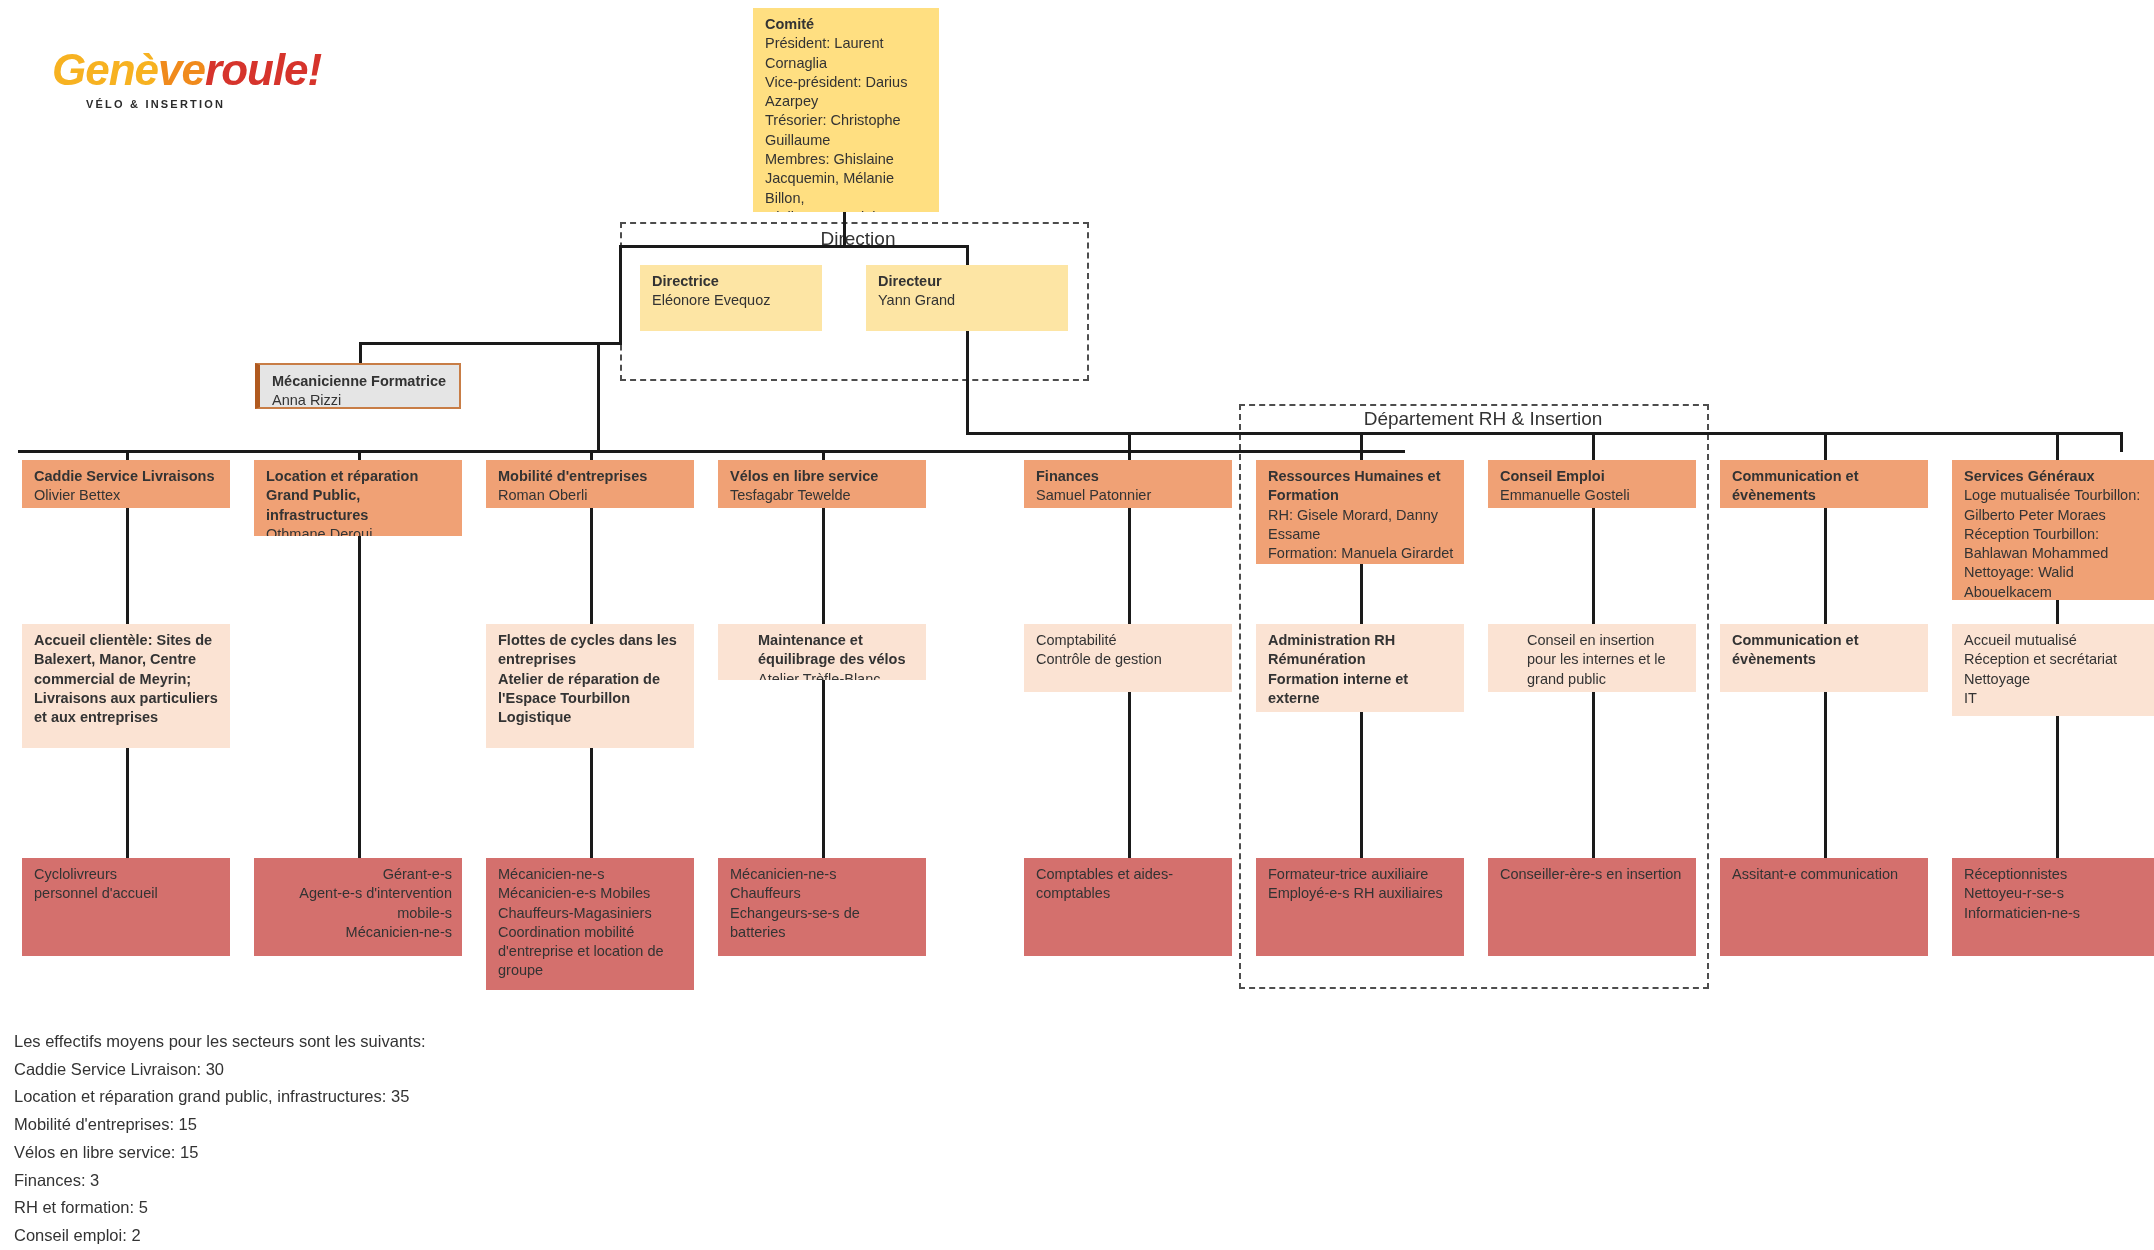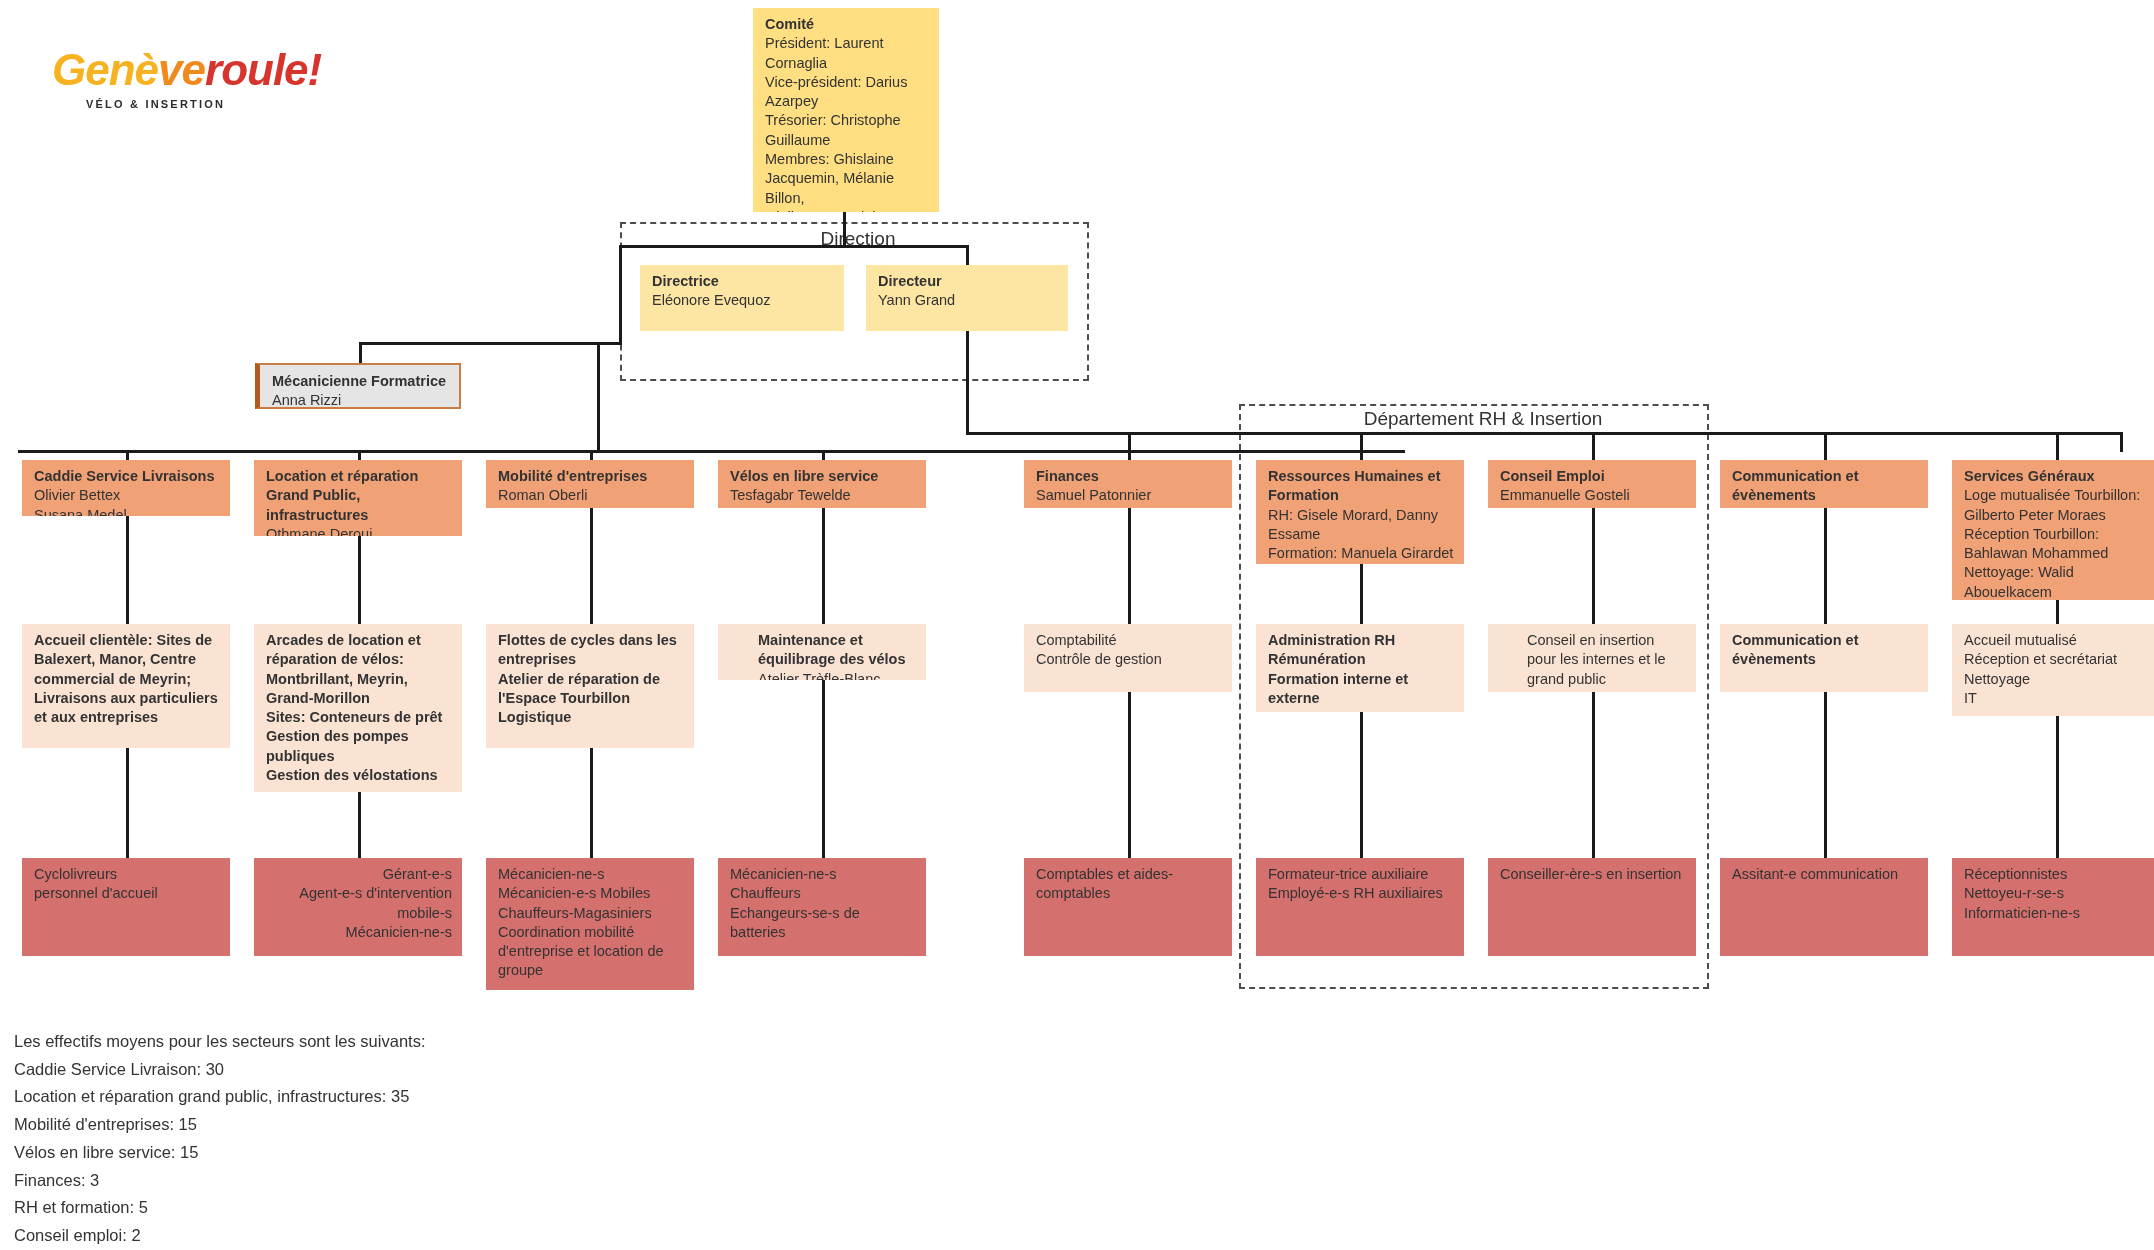--- a/index.html
+++ b/index.html
@@ -108,36 +108,36 @@
     <span class="ln2">Président: Laurent Cornaglia</span>
     <span class="ln2">Vice-président: Darius Azarpey</span>
     <span class="ln2">Trésorier: Christophe</span>
     <span class="ln2">Guillaume</span>
     <span class="ln2">Membres: Ghislaine</span>
     <span class="ln2">Jacquemin, Mélanie Billon,</span>
     <span class="ln2">Giuliano Broggini, Jean</span>
 
   </div>
 
-  <div class="box b-yellow2" style="left:640px;top:265px;width:204px;height:66px;">
+  <div class="box b-yellow2" style="left:640px;top:265px;width:182px;height:66px;">
     <span class="ttl">Directrice</span>
     <span class="ln2">Eléonore Evequoz</span>
   </div>
 
   <div class="box b-yellow2" style="left:866px;top:265px;width:202px;height:66px;">
     <span class="ttl">Directeur</span>
     <span class="ln2">Yann Grand</span>
   </div>
 
   <div class="box b-peach-outline" style="left:255px;top:363px;width:206px;height:46px;">
     <span class="ttl">Mécanicienne Formatrice</span>
     <span class="ln2">Anna Rizzi</span>
   </div>
 
-  <div class="box b-orange" style="left:22px;top:460px;width:208px;height:56px;">
+  <div class="box b-orange" style="left:22px;top:460px;width:208px;height:48px;">
     <span class="ttl">Caddie Service Livraisons</span>
     <span class="ln2">Olivier Bettex</span>
     <span class="ln2">Susana Medel</span>
   </div>
 
   <div class="box b-orange" style="left:254px;top:460px;width:208px;height:76px;">
     <span class="ttl">Location et réparation Grand Public, infrastructures</span>
     <span class="ln2">Othmane Deroui</span>
 
   </div>
@@ -179,26 +179,20 @@
     <span class="ln2">Loge mutualisée Tourbillon: Gilberto Peter Moraes</span>
     <span class="ln2">Réception Tourbillon: Bahlawan Mohammed</span>
     <span class="ln2">Nettoyage: Walid Abouelkacem</span>
 
   </div>
 
   <div class="box b-peach" style="left:22px;top:624px;width:208px;height:124px;">
     <span class="ln2 bodybold">Accueil clientèle: Sites de Balexert, Manor, Centre commercial de Meyrin; Livraisons aux particuliers et aux entreprises</span>
   </div>
 
-  <div class="box b-peach" style="left:254px;top:624px;width:208px;height:168px;">
-    <span class="ln2 bodybold">Arcades de location et réparation de vélos: Montbrillant, Meyrin, Grand-Morillon</span>
-    <span class="ln2 bodybold">Sites: Conteneurs de prêt</span>
-    <span class="ln2 bodybold">Gestion des pompes publiques</span>
-    <span class="ln2 bodybold">Gestion des vélostations</span>
-  </div>
 
   <div class="box b-peach" style="left:486px;top:624px;width:208px;height:124px;">
     <span class="ln2 bodybold">Flottes de cycles dans les entreprises</span>
     <span class="ln2 bodybold">Atelier de réparation de l'Espace Tourbillon</span>
     <span class="ln2 bodybold">Logistique</span>
   </div>
 
   <div class="box b-peach" style="left:718px;top:624px;width:208px;height:56px;padding-left:40px;">
     <span class="ln2 bodybold">Maintenance et équilibrage des vélos</span>
     <span class="ln2">Atelier Trèfle-Blanc</span>

